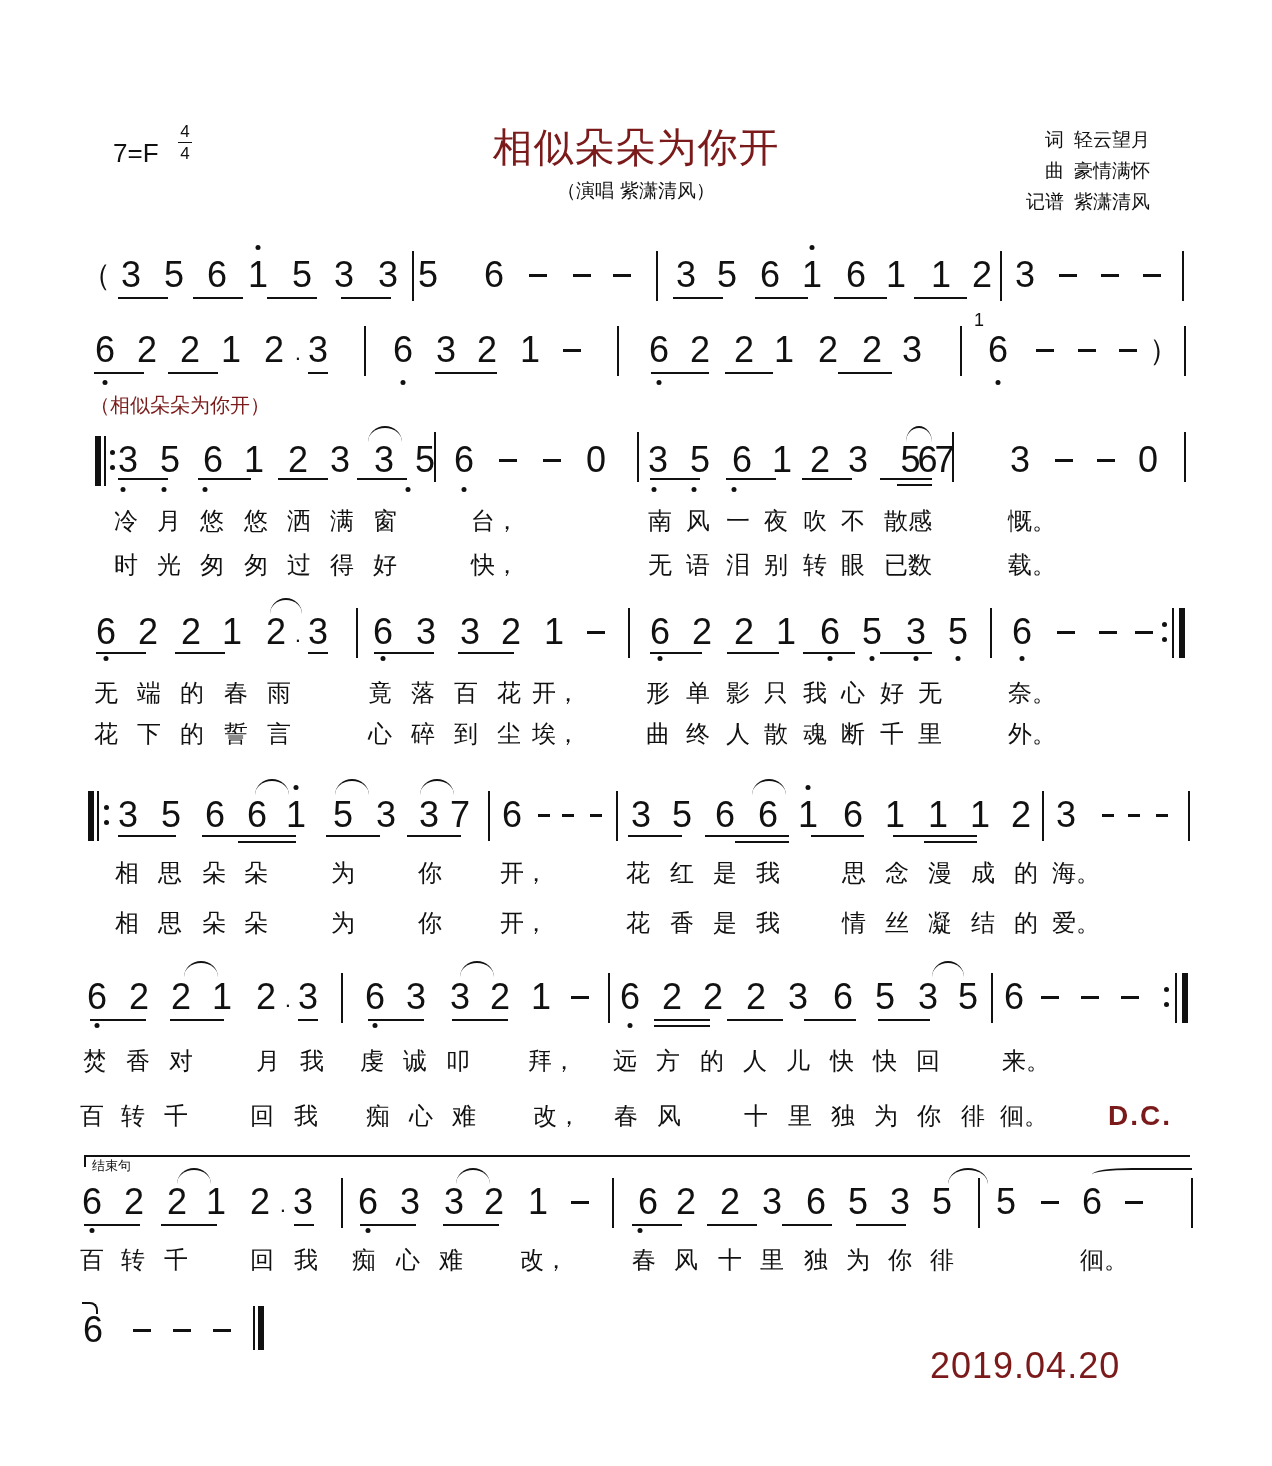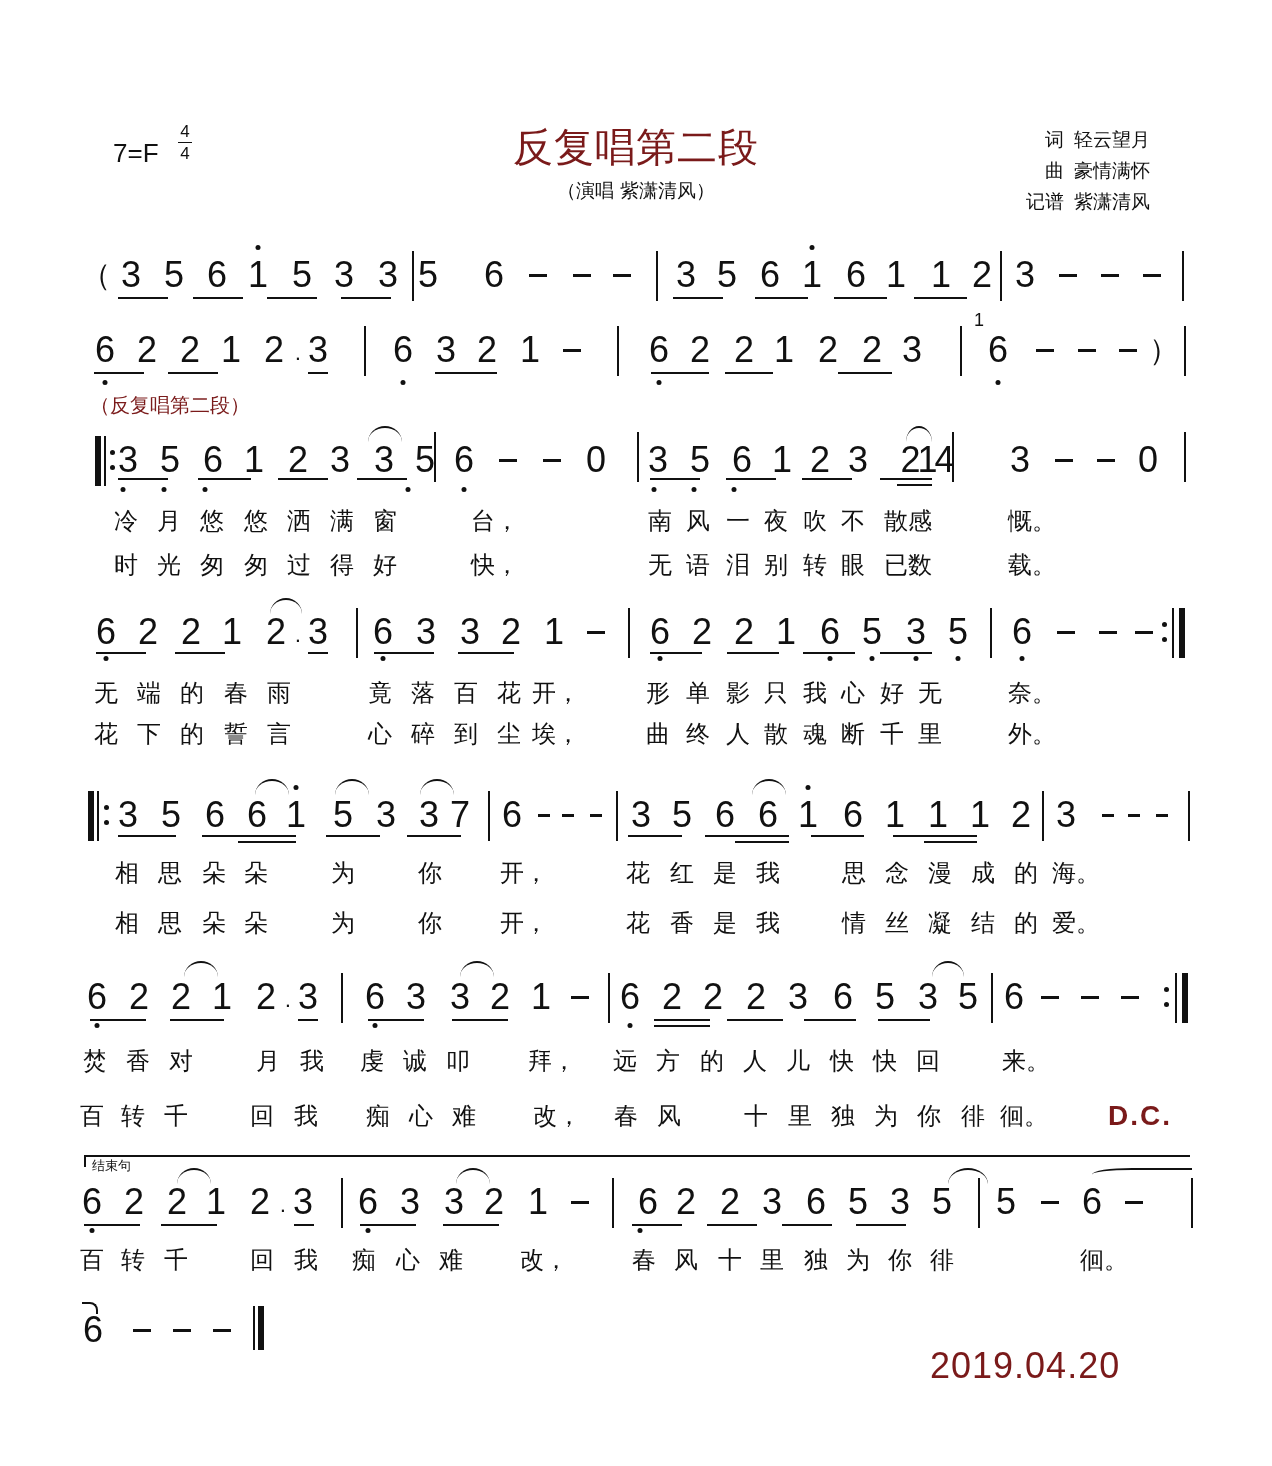--- a/index.html
+++ b/index.html
@@ -34,21 +34,21 @@
 </style>
 </head>
 <body>
 
 <div class="abs key">7=F</div>
 <div class="abs ts">
   <span>4</span>
   <span class="bar"></span>
   <span>4</span>
 </div>
-<div class="abs title">反复唱第二段</div>
+<div class="abs title">相似朵朵为你开</div>
 <div class="abs singer">（演唱 紫潇清风）</div>
 <div class="abs credits">
   <div class="row">
       <span class="lab">词</span>
       <span>轻云望月</span>
     </div>
   <div class="row">
       <span class="lab">曲</span>
       <span>豪情满怀</span>
     </div>
@@ -136,21 +136,21 @@
   <span class="abs" style="left:974px;top:-20px;font-size:18px">1</span>
   <span class="tok" style="left:998px">6</span>
     <span class="dotb" style="left:998px;top:50px"></span>
   <span class="dash" style="left:1045px"></span>
   <span class="dash" style="left:1087px"></span>
   <span class="dash" style="left:1128px"></span>
   <span class="tok" style="left:1164px;font-size:30px">）</span>
   <div class="bl" style="left:1184px"></div>
 </div>
 
-<div class="abs note-red red">（反复唱第二段）</div>
+<div class="abs note-red red">（相似朵朵为你开）</div>
 
 <div class="sys" style="top:440px">
   <div class="bl thick" style="left:95px"></div>
   <div class="bl" style="left:104px"></div>
   <span class="rdot" style="left:110px;top:10px"></span>
   <span class="rdot" style="left:110px;top:25px"></span>
   <span class="tok" style="left:128px">3</span>
     <span class="dotb" style="left:123px;top:47px"></span>
   <span class="tok" style="left:170px">5</span>
     <span class="dotb" style="left:164px;top:47px"></span>
@@ -176,21 +176,21 @@
   <div class="bl" style="left:637px;top:-8px"></div>
   <span class="tok" style="left:658px">3</span>
     <span class="dotb" style="left:654px;top:47px"></span>
   <span class="tok" style="left:700px">5</span>
     <span class="dotb" style="left:694px;top:47px"></span>
   <span class="tok" style="left:742px">6</span>
     <span class="dotb" style="left:734px;top:47px"></span>
   <span class="tok" style="left:782px">1</span>
   <span class="tok" style="left:820px">2</span>
   <span class="tok" style="left:858px">3</span>
-  <span class="tok" style="left:926px;letter-spacing:-3px">214</span>
+  <span class="tok" style="left:926px;letter-spacing:-3px">567</span>
   <div class="slur" style="left:906px;top:-14px;width:26px"></div>
   <div class="ul" style="left:650px;top:38px;width:50px"></div>
   <div class="ul" style="left:726px;top:38px;width:50px"></div>
   <div class="ul" style="left:802px;top:38px;width:50px"></div>
   <div class="ul" style="left:880px;top:38px;width:52px"></div>
   <div class="ul" style="left:897px;top:44px;width:35px"></div>
   <div class="bl" style="left:952px;top:-8px"></div>
   <span class="tok" style="left:1020px">3</span>
   <span class="dash" style="left:1064px"></span>
   <span class="dash" style="left:1106px"></span>

